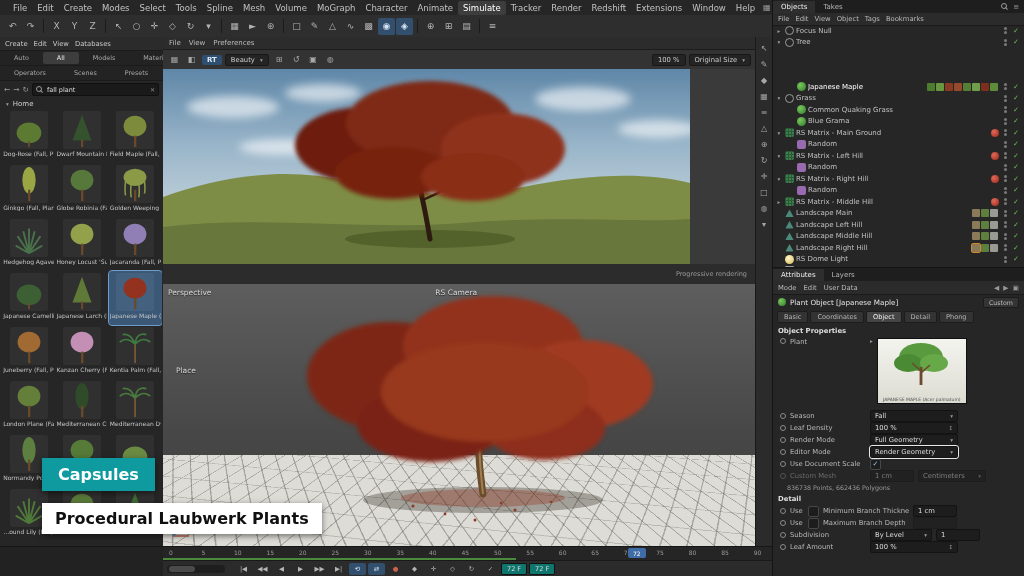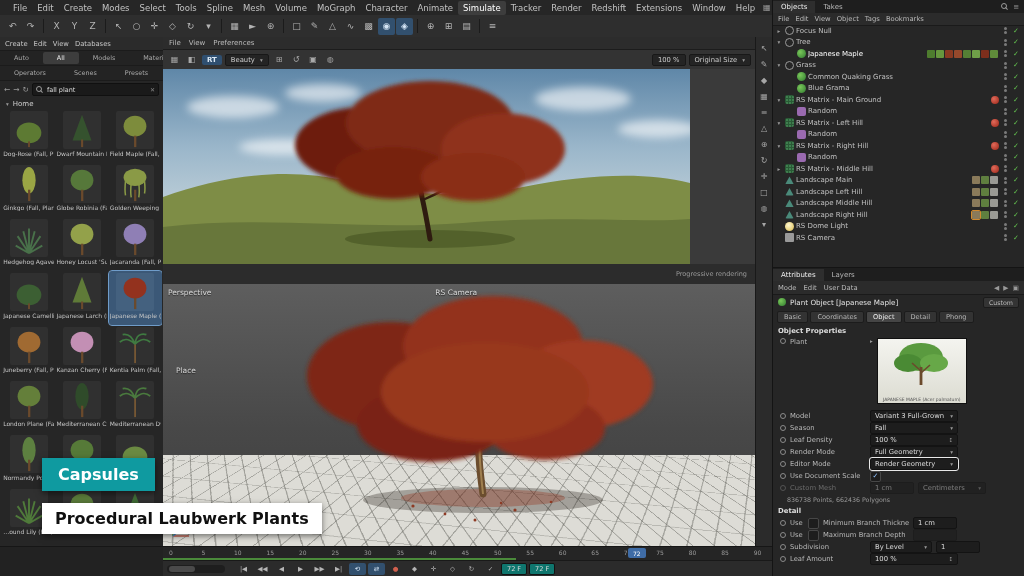--- a/index.html
+++ b/index.html
@@ -627,21 +627,21 @@
         <div class="obj-row" style="padding-left: 2px;">
           <span class="obj-arrow">▾</span>
           <span class="obj-icon oi-null"></span>
           <span class="obj-label">Tree</span>
           <span class="obj-dots">
             <i class="obj-dot"></i>
             <i class="obj-dot"></i>
           </span>
           <span class="obj-check">✓</span>
         </div>
-        <div class="obj-row" style="padding-left: 14px;">
+        <div class="obj-row" style="padding-left: 14px; margin-top: 33px;">
           <span class="obj-arrow"></span>
           <span class="obj-icon oi-plant"></span>
           <span class="obj-label sel">Japanese Maple</span>
           <span class="obj-tags">
             <span class="obj-tag" style="background: rgb(78, 124, 46);"></span>
             <span class="obj-tag" style="background: rgb(103, 151, 62);"></span>
             <span class="obj-tag" style="background: rgb(138, 58, 34);"></span>
             <span class="obj-tag" style="background: rgb(150, 73, 44);"></span>
             <span class="obj-tag" style="background: rgb(85, 127, 53);"></span>
             <span class="obj-tag" style="background: rgb(111, 159, 72);"></span>
@@ -883,28 +883,20 @@
             <ellipse cx="43" cy="18" rx="22" ry="14" fill="#5a9a3f"></ellipse>
             <ellipse cx="30" cy="24" rx="14" ry="9" fill="#4a8a34"></ellipse>
             <ellipse cx="56" cy="24" rx="14" ry="9" fill="#67a848"></ellipse>
             <rect x="41.6" y="28" width="2.8" height="18" fill="#6b4a2c"></rect>
             <path d="M43,32 L34,24 M43,34 L52,26" stroke="#6b4a2c" stroke-width="1.6" fill="none"></path>
           </svg>
           <span class="plant-caption">JAPANESE MAPLE (Acer palmatum)</span>
         </span>
       </div>
 
-      <div class="at-row">
-          <span class="at-dot"></span>
-          <span class="at-label">Model</span>
-        <span class="at-select">
-            <span>Variant 3 Full-Grown</span>
-            <span class="dd-arrow">▾</span>
-          </span>
-        </div>
       <div class="at-row">
           <span class="at-dot"></span>
           <span class="at-label">Season</span>
         <span class="at-select">
             <span>Fall</span>
             <span class="dd-arrow">▾</span>
           </span>
         </div>
       <div class="at-row">
           <span class="at-dot"></span>

